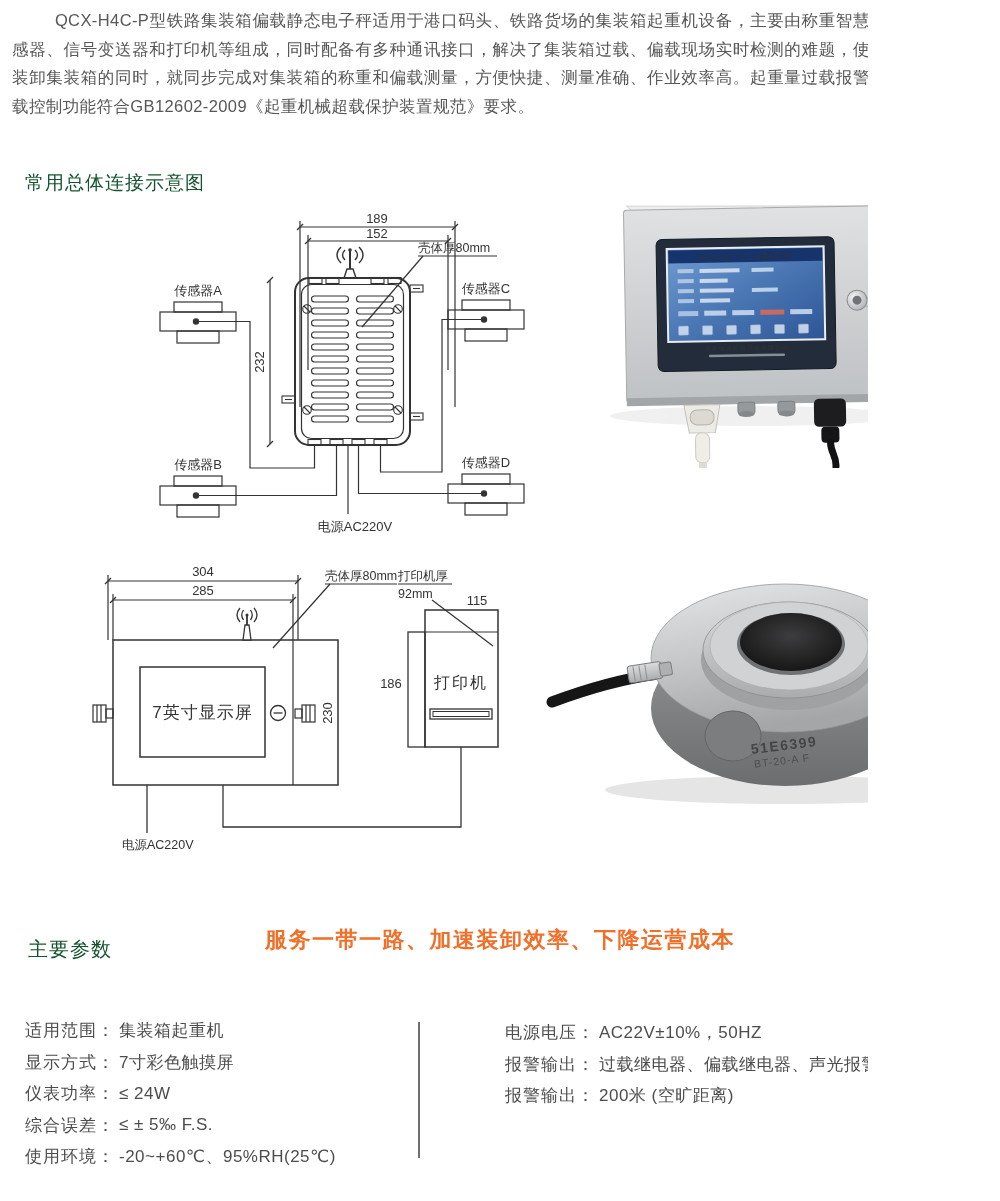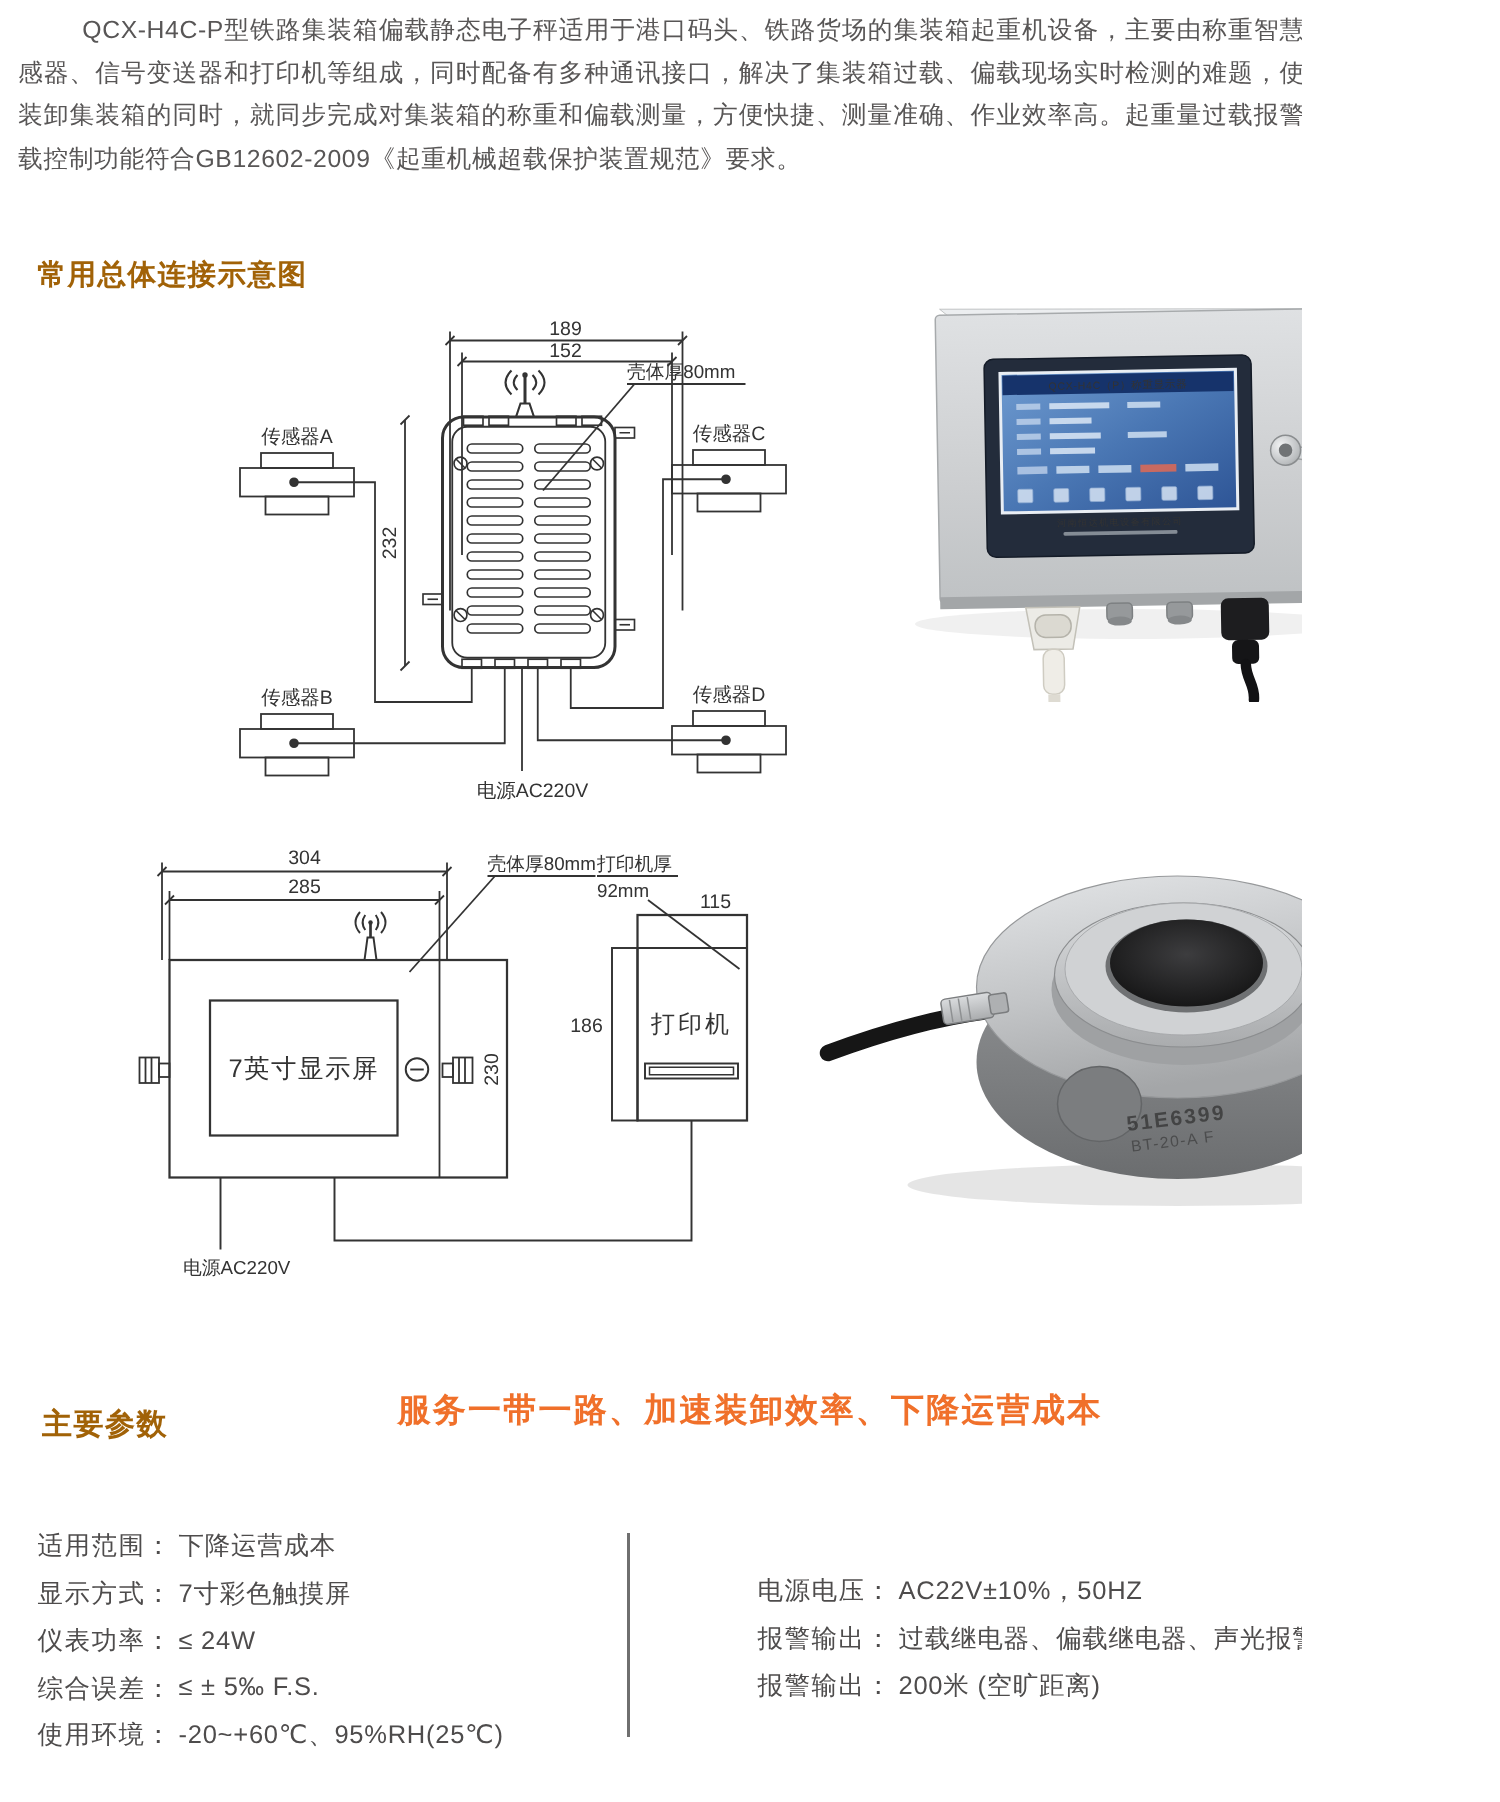--- a/index.html
+++ b/index.html
@@ -1,21 +1,21 @@
 <!DOCTYPE html>
 <html><head>
 <meta charset="utf-8">
 <style>
   html,body{margin:0;padding:0;background:#ffffff;}
   #page{position:relative;width:868px;height:1201px;background:#ffffff;overflow:hidden;
         font-family:"Liberation Sans","DejaVu Sans",sans-serif;}
   .abs{position:absolute;}
   .intro{left:12px;top:6px;width:978px;font-size:16.5px;line-height:28.6px;color:#585656;
          text-align:justify;text-indent:2.6em;letter-spacing:0.4px;margin:0;}
-  .sec-title{color:#a16207;font-weight:700;letter-spacing:1px;}
+  .sec-title{color:#14532d;font-weight:400;letter-spacing:1px;}
   #conn-title{left:25px;top:170px;font-size:19px;}
   #params-title{left:28px;top:936px;font-size:20px;}
   .slogan{left:0;top:889px;width:1000px;text-align:center;font-size:22px;font-weight:600;
           color:#F0702A;letter-spacing:1.5px;margin-top:36px;}
   .spec-col{font-size:17px;color:#4e4c4c;}
   .spec-row{height:31.5px;display:flex;align-items:center;white-space:nowrap;}
   .spec-label{letter-spacing:1px;}
   .spec-value{margin-left:4px;letter-spacing:0.5px;}
   .divider{left:418px;top:1022px;width:2px;height:136px;background:#6f6f6f;}
   svg text{font-family:"Liberation Sans","DejaVu Sans",sans-serif;fill:#333;}
@@ -407,21 +407,21 @@
     </g>
   </svg>
 
   <div class="abs slogan">服务一带一路、加速装卸效率、下降运营成本</div>
 
   <div class="abs sec-title" id="params-title">主要参数</div>
 
   <div class="abs spec-col" style="left:25px;top:1015px;">
     <div class="spec-row">
       <span class="spec-label">适用范围：</span>
-      <span class="spec-value">下降运营成本</span>
+      <span class="spec-value">集装箱起重机</span>
     </div>
     <div class="spec-row">
       <span class="spec-label">显示方式：</span>
       <span class="spec-value">7寸彩色触摸屏</span>
     </div>
     <div class="spec-row">
       <span class="spec-label">仪表功率：</span>
       <span class="spec-value">≤ 24W</span>
     </div>
     <div class="spec-row">
@@ -429,21 +429,21 @@
       <span class="spec-value">≤ ± 5‰ F.S.</span>
     </div>
     <div class="spec-row">
       <span class="spec-label">使用环境：</span>
       <span class="spec-value">-20~+60℃、95%RH(25℃)</span>
     </div>
   </div>
 
   <div class="abs divider"></div>
 
-  <div class="abs spec-col" style="left:505px;top:1017px;margin-top:28px;">
+  <div class="abs spec-col" style="left:505px;top:1017px;">
     <div class="spec-row">
       <span class="spec-label">电源电压：</span>
       <span class="spec-value">AC22V±10%，50HZ</span>
     </div>
     <div class="spec-row">
       <span class="spec-label">报警输出：</span>
       <span class="spec-value">过载继电器、偏载继电器、声光报警</span>
     </div>
     <div class="spec-row">
       <span class="spec-label">报警输出：</span>

